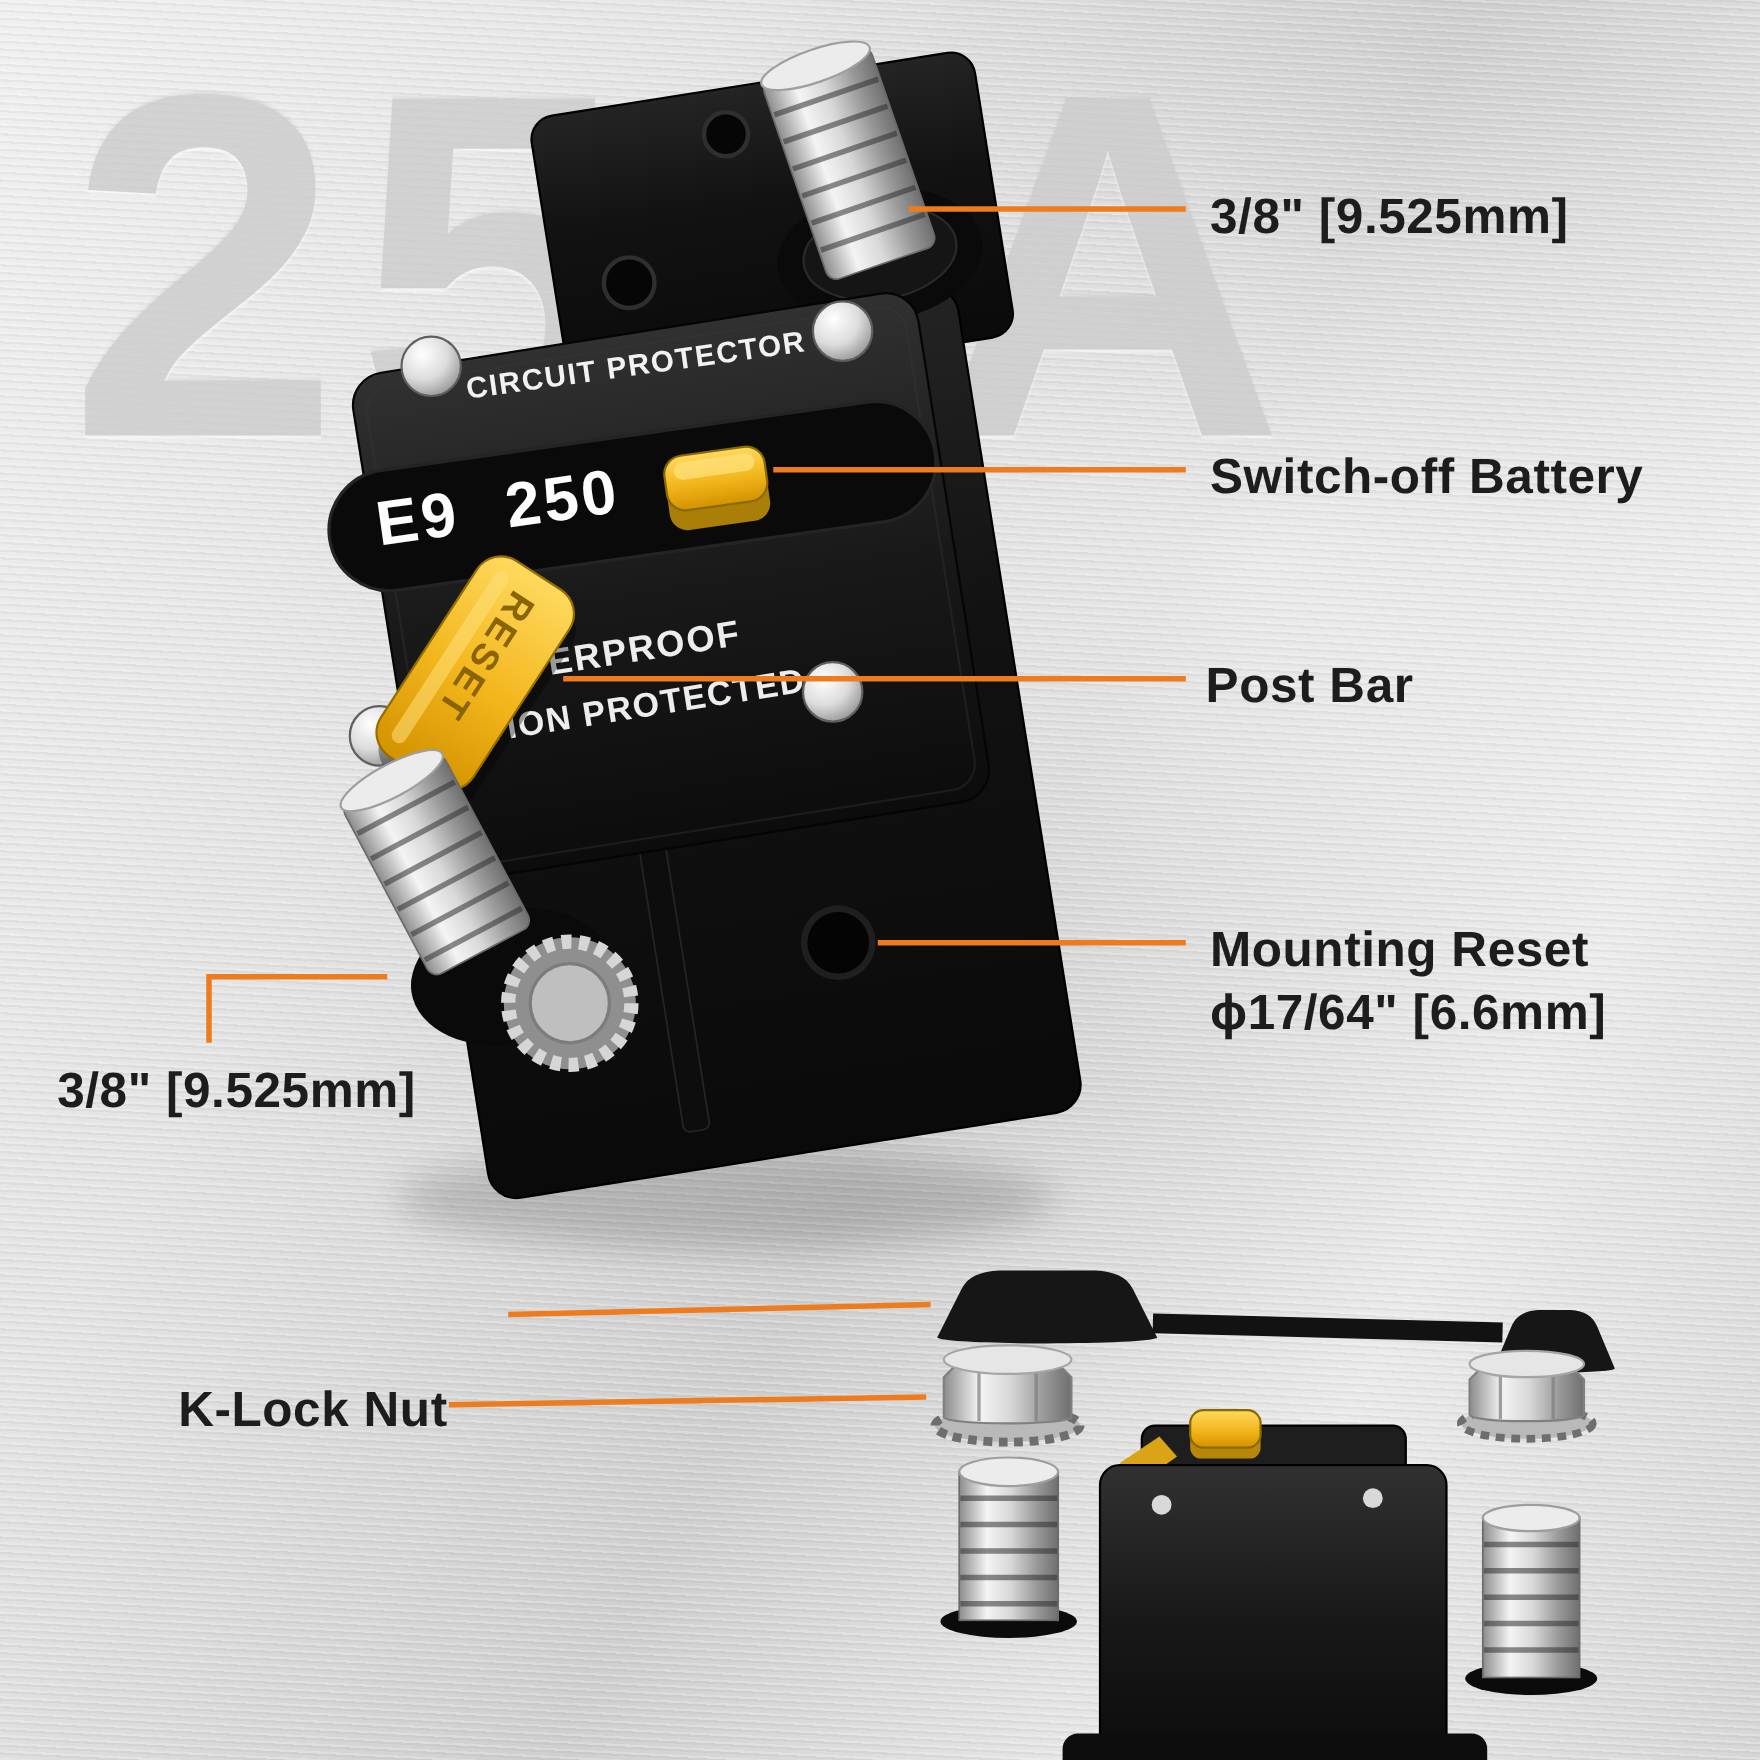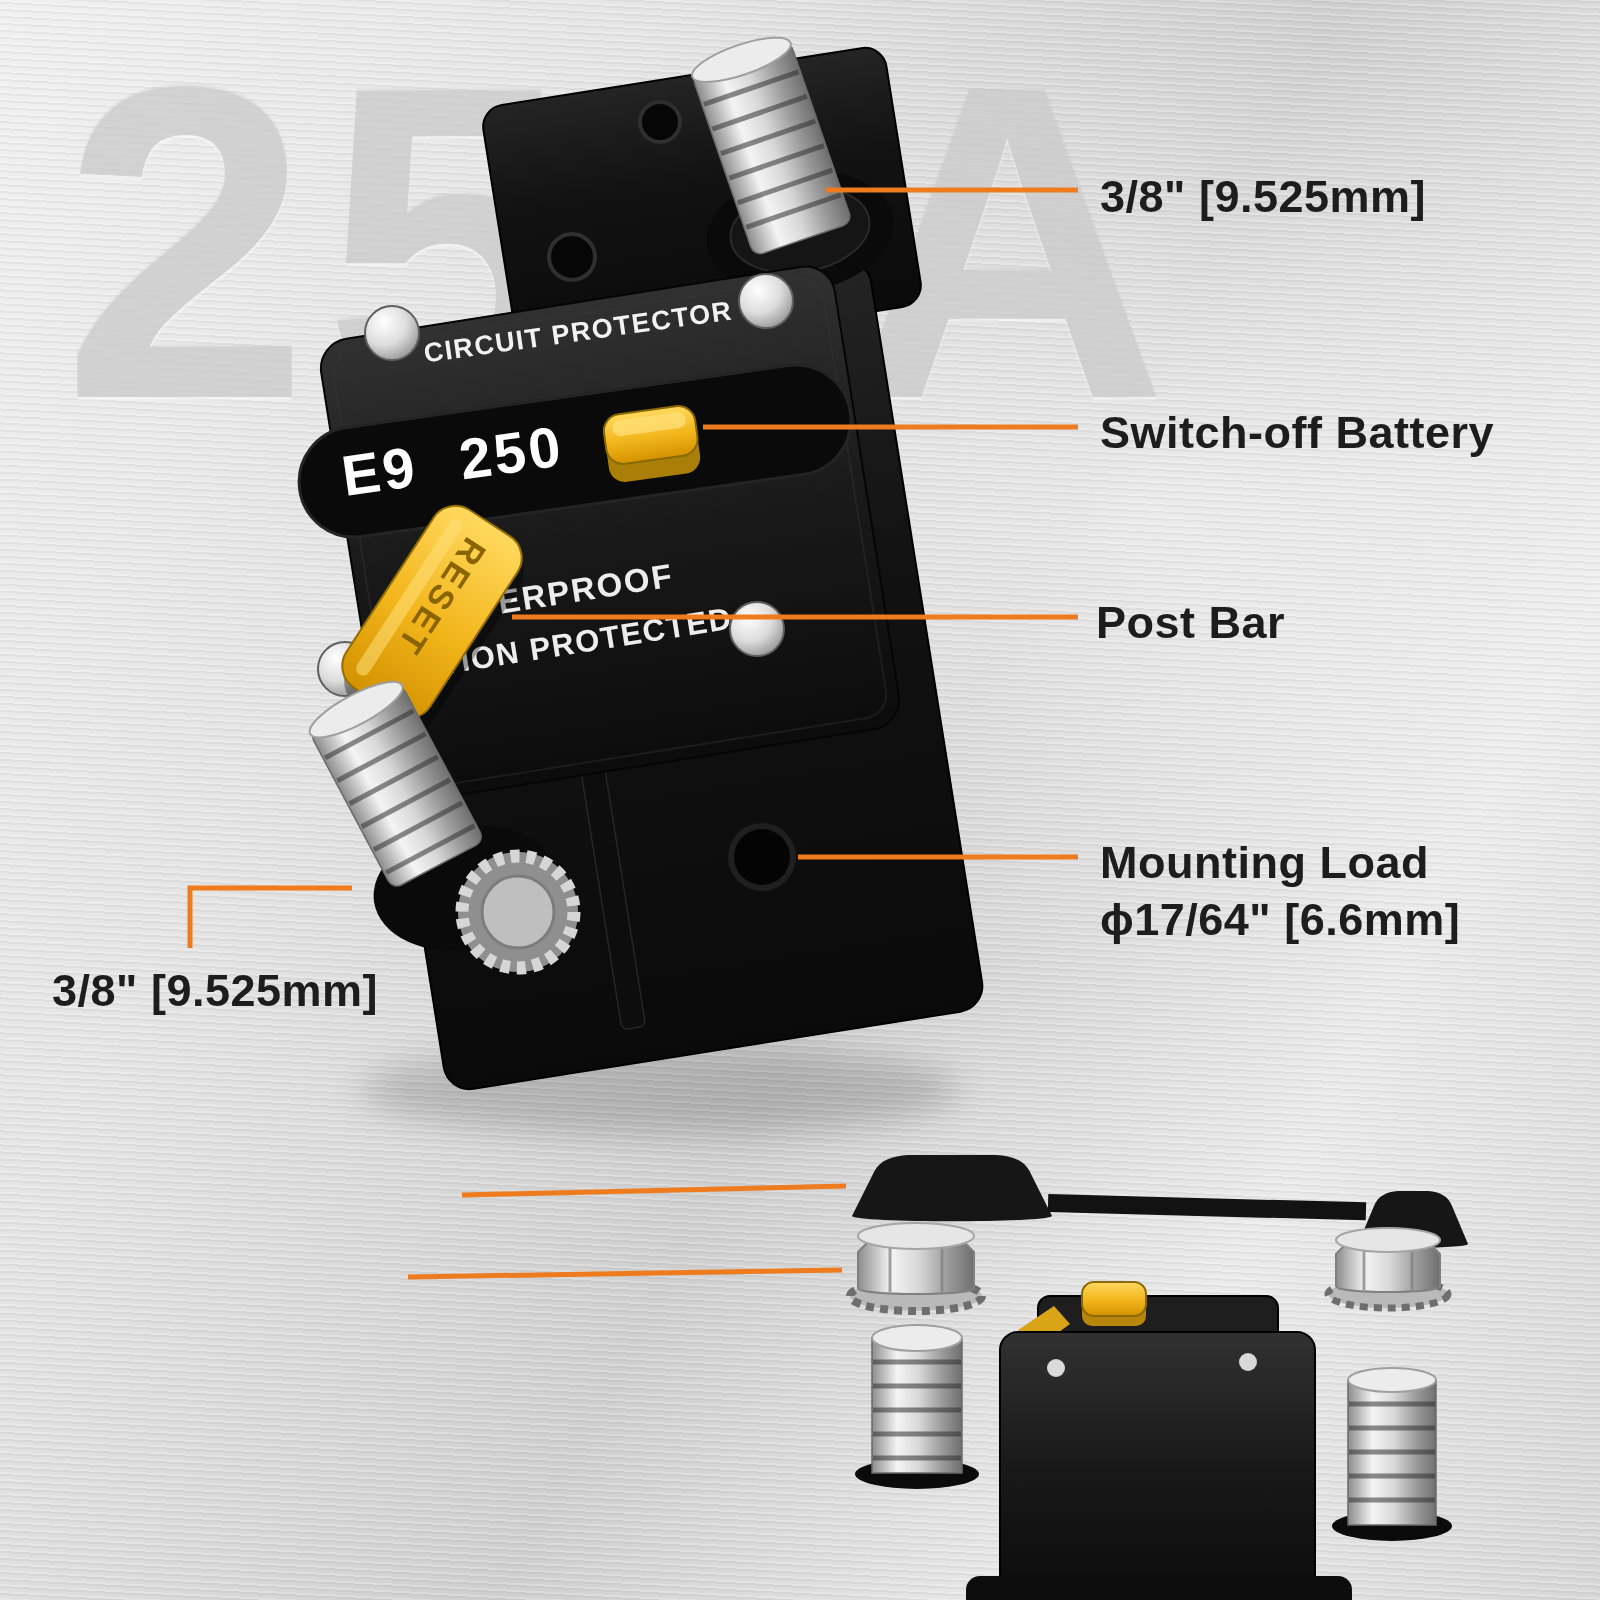--- a/index.html
+++ b/index.html
@@ -239,23 +239,26 @@
 
   <div class="callout" style="left:1100px;top:404px">
     <div>Switch-off Battery</div>
   </div>
 
   <div class="callout" style="left:1096px;top:594px">
     <div>Post Bar</div>
   </div>
 
   <div class="callout" style="left:1100px;top:834px">
-    <div>Mounting Load</div>
+    <div>Mounting Reset</div>
     <div>ϕ17/64" [6.6mm]</div>
   </div>
 
   <div class="callout" style="left:52px;top:962px">
     <div>3/8" [9.525mm]</div>
   </div>
 
 
+  <div class="callout" style="left:162px;top:1252px">
+    <div>K-Lock Nut</div>
+  </div>
 
 </div>
 
 </body></html>

